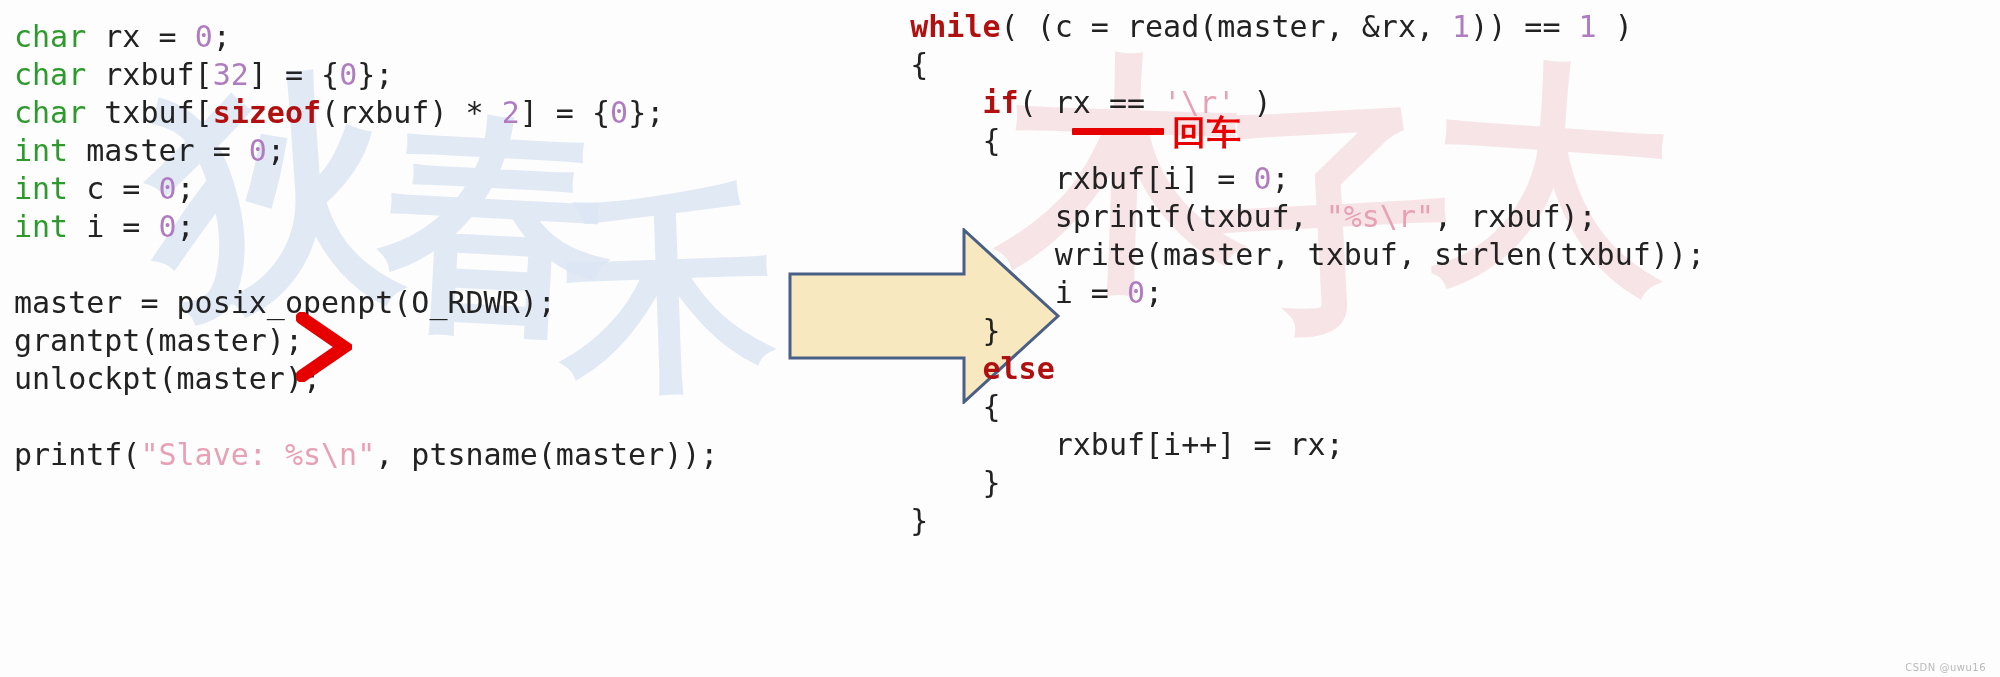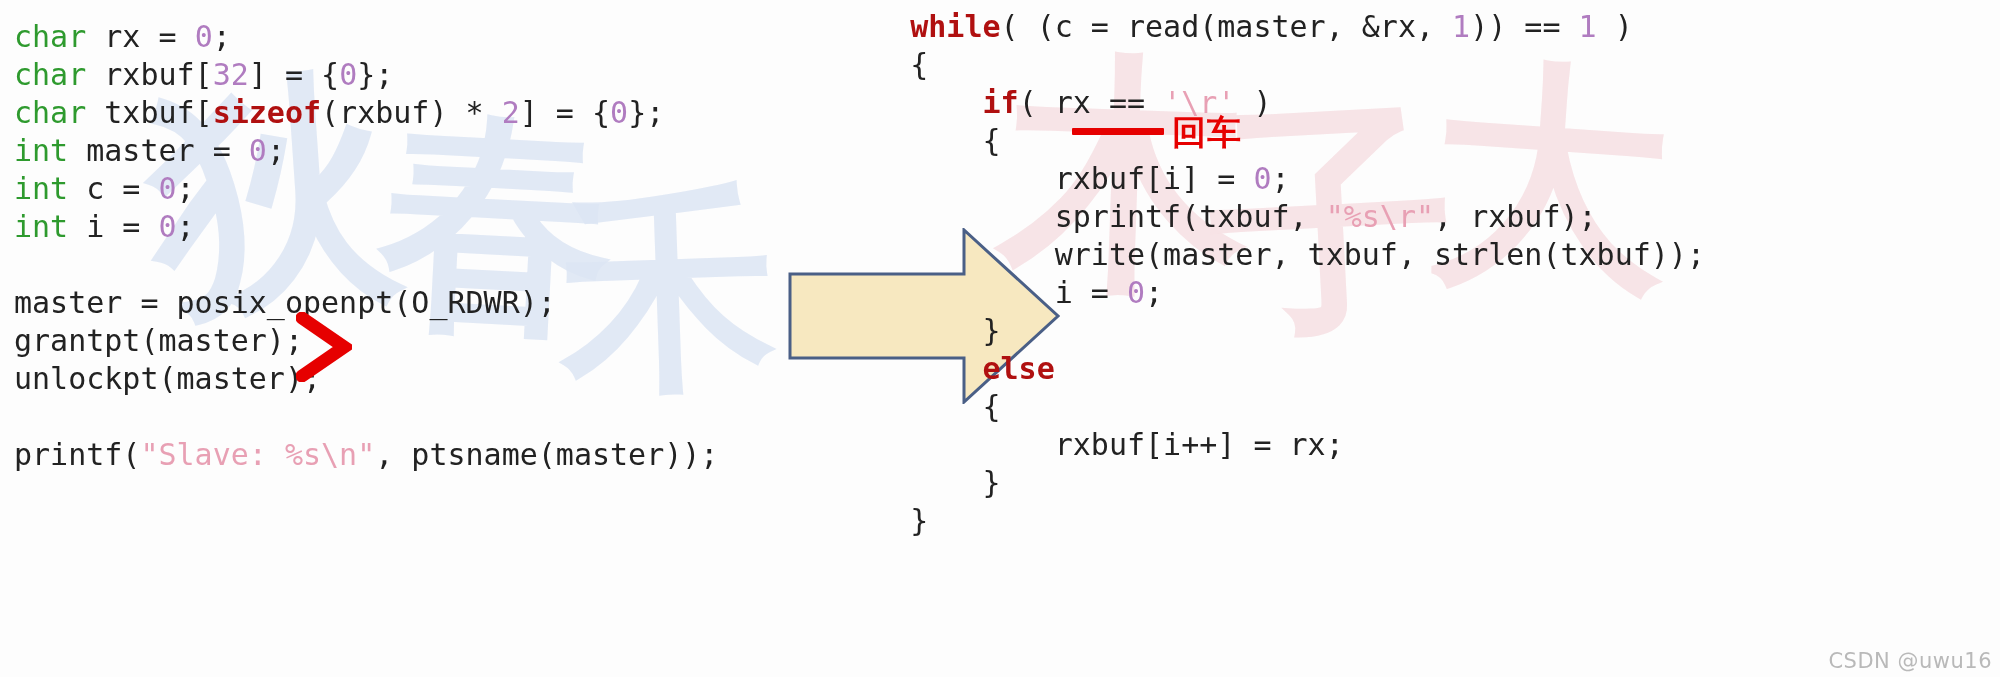--- a/index.html
+++ b/index.html
@@ -41,21 +41,21 @@
   
   .cn{position:absolute;color:#e60000;font-weight:700;
       font-family:"DejaVu Sans","Liberation Sans",sans-serif;white-space:pre;}
   #ann-left-text{left:345px;top:333px;font-size:34px;letter-spacing:1px;}
   #ann-right-text{left:1172px;top:110px;font-size:34px;letter-spacing:1px;}
   #ann-left-chev{position:absolute;left:296px;top:312px;width:56px;height:70px;}
   #ann-right-underline{position:absolute;left:1072px;top:128px;width:92px;height:7px;
       background:#e60000;border-radius:1px;}
 
   
-  #csdn{position:absolute;right:8px;bottom:4px;color:#b9b9b9;font-size:21px;
+  #csdn{position:absolute;right:14px;bottom:4px;color:#b9b9b9;font-size:10px;
         font-family:"DejaVu Sans","Liberation Sans",sans-serif;letter-spacing:.5px;}
 </style>
 <style>.kw{color:#2e9a2e;}.kw2{color:#b01010;}.num{color:#b07cc0;}.str{color:#e8a0b4;}.pl{color:#222222;}</style></head>
 <body>
 
 <div id="stage" style="background: rgb(253, 253, 253);">
 
   <div class="wm wm-blue" id="wm-b1">狄</div>
   <div class="wm wm-blue" id="wm-b2">春</div>
   <div class="wm wm-blue" id="wm-b3">禾</div>

